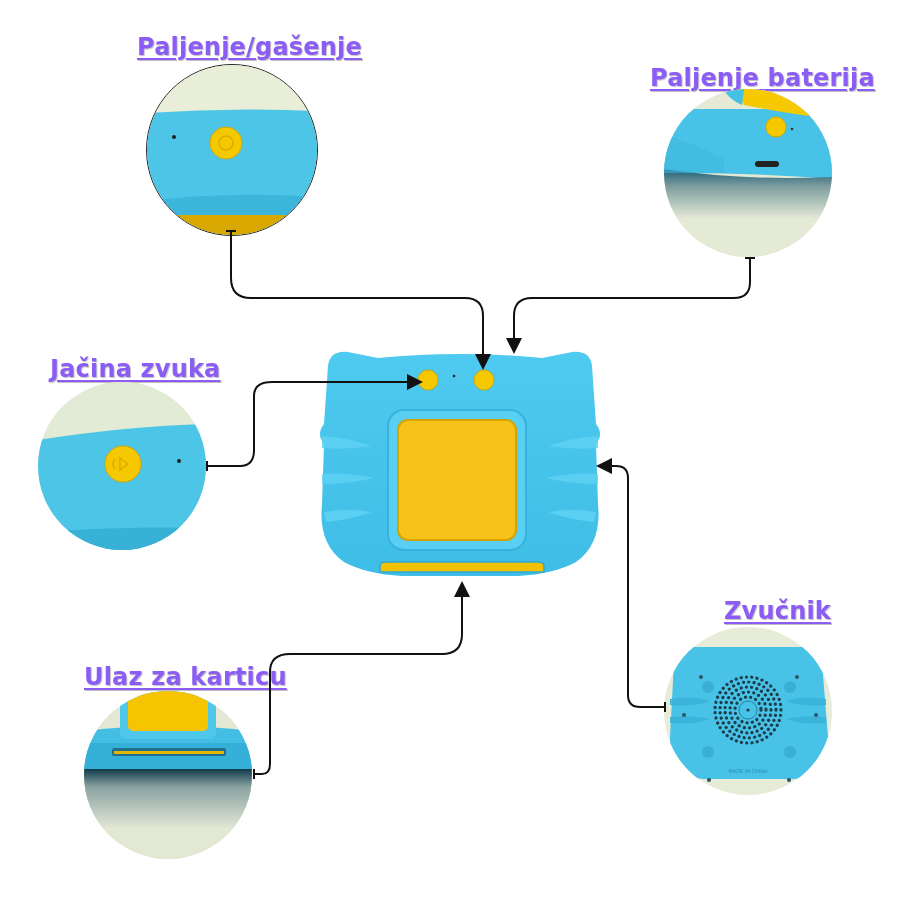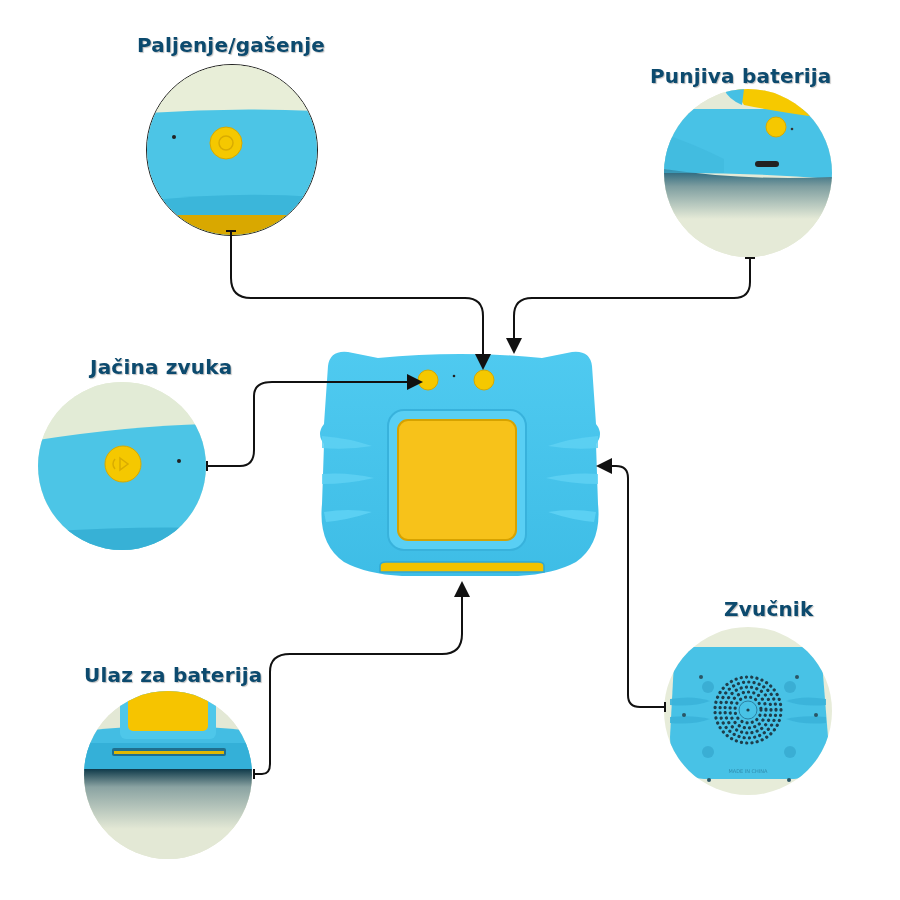--- a/index.html
+++ b/index.html
@@ -1,32 +1,32 @@
 <!DOCTYPE html>
 <html><head>
 <meta charset="utf-8">
 <style>
   html, body { margin:0; padding:0; background:#ffffff; }
   body { width:900px; height:900px; position:relative; overflow:hidden;
          font-family:"DejaVu Sans", sans-serif; }
-  .label { position:absolute; font-weight:bold; font-size:20px; color:#0c4a6e;
-           text-decoration-thickness:2px;
+  .label { position:absolute; font-weight:bold; font-size:24px; color:#8b5cf6;
+           text-decoration:underline; text-decoration-thickness:2px;
            text-underline-offset:3px; white-space:nowrap; letter-spacing:0.2px;
            text-shadow:1px 1px 1px rgba(0,0,0,0.25); }
   .circle { position:absolute; border-radius:50%; overflow:hidden; }
   svg.lines { position:absolute; left:0; top:0; }
   .device { position:absolute; }
 </style>
 </head>
 <body>
 
 <div class="label" style="left:137px; top:33px;">Paljenje/gašenje</div>
-<div class="label" style="left:650px; top:64px;">Punjiva baterija</div>
-<div class="label" style="left:50px; top:355px;margin-left:40px;">Jačina zvuka</div>
-<div class="label" style="left:84px; top:663px;">Ulaz za baterija</div>
+<div class="label" style="left:650px; top:64px;">Paljenje baterija</div>
+<div class="label" style="left:50px; top:355px;">Jačina zvuka</div>
+<div class="label" style="left:84px; top:663px;">Ulaz za karticu</div>
 <div class="label" style="left:724px; top:597px;">Zvučnik</div>
 
 <div class="circle" style="left:146px; top:64px; width:170px; height:170px; border:1px solid #222; background:#e6ecd6;">
   <svg width="170" height="170" viewBox="0 0 170 170">
     <rect x="0" y="0" width="170" height="48" fill="#e8eed8"></rect>
     <path d="M0 48 Q85 42 170 46 L170 170 L0 170 Z" fill="#4cc5e6"></path>
     <path d="M0 136 Q85 126 170 132 L170 155 L0 155 Z" fill="#3bb6da"></path>
     <rect x="0" y="150" width="170" height="20" fill="#d9a800"></rect>
     <circle cx="79" cy="78" r="16" fill="#f5c800" stroke="#d6a900" stroke-width="1"></circle>
     <circle cx="79" cy="78" r="7" fill="none" stroke="#d9ac00" stroke-width="1.5"></circle>

